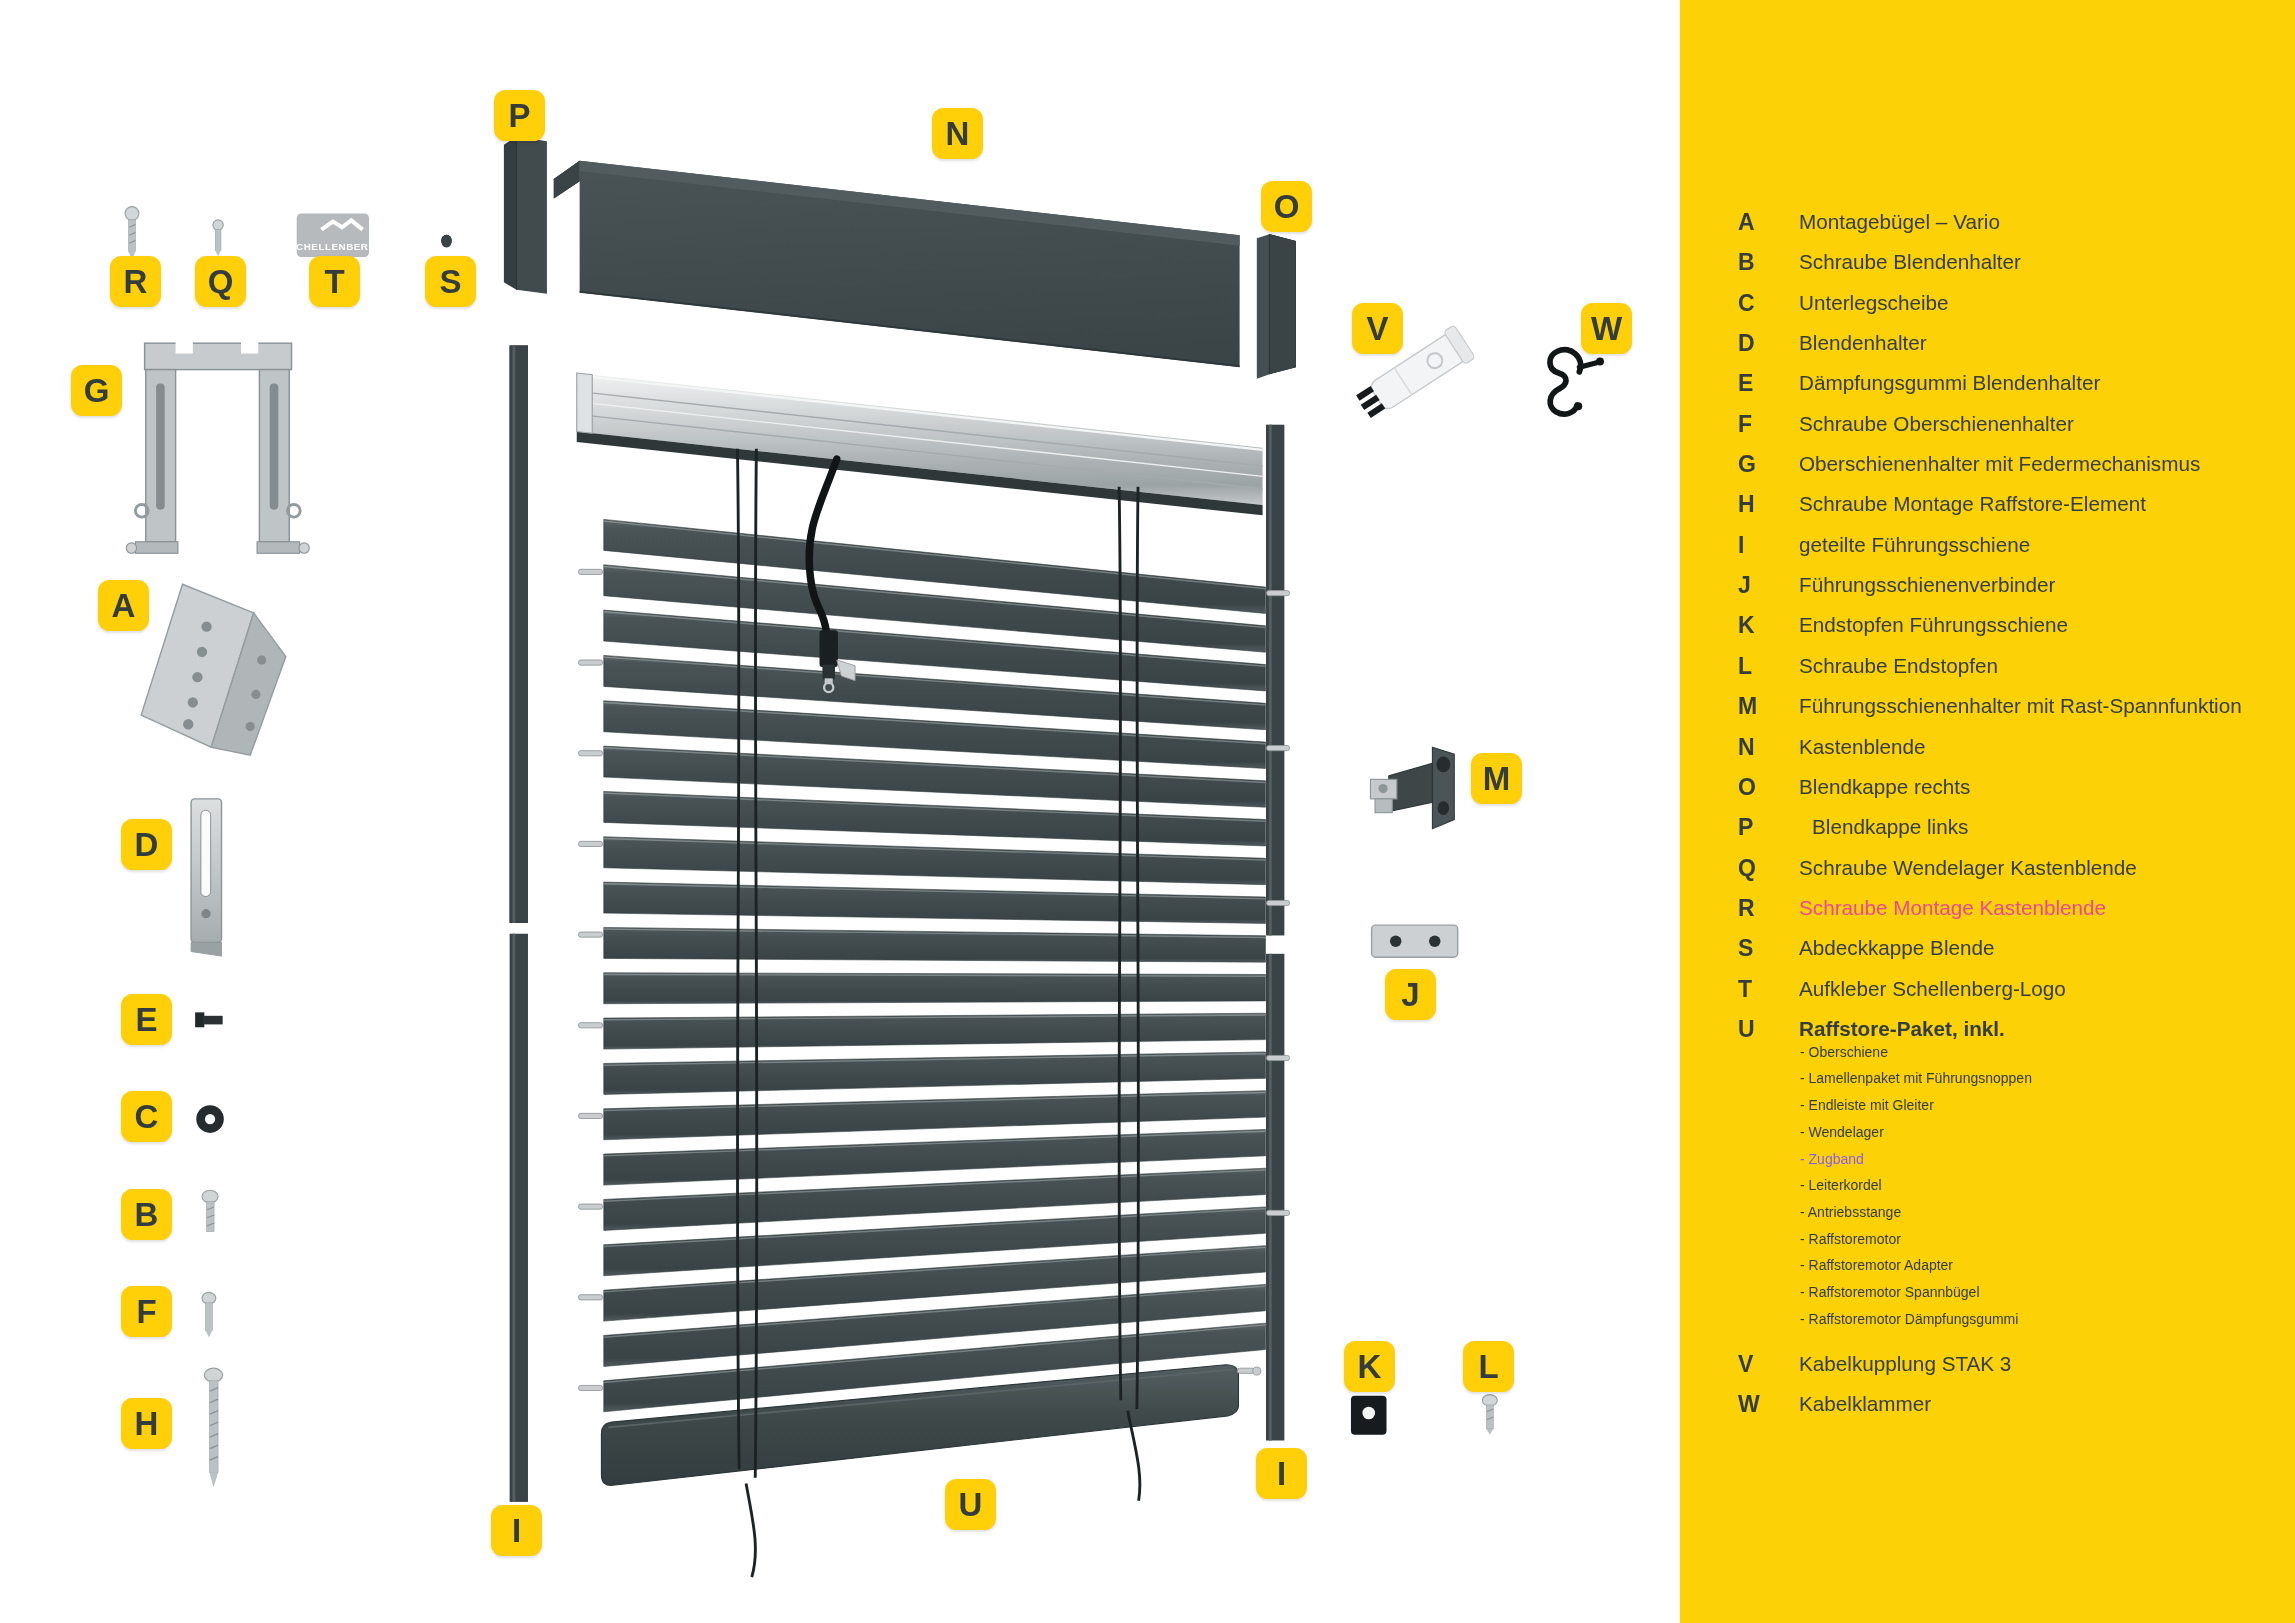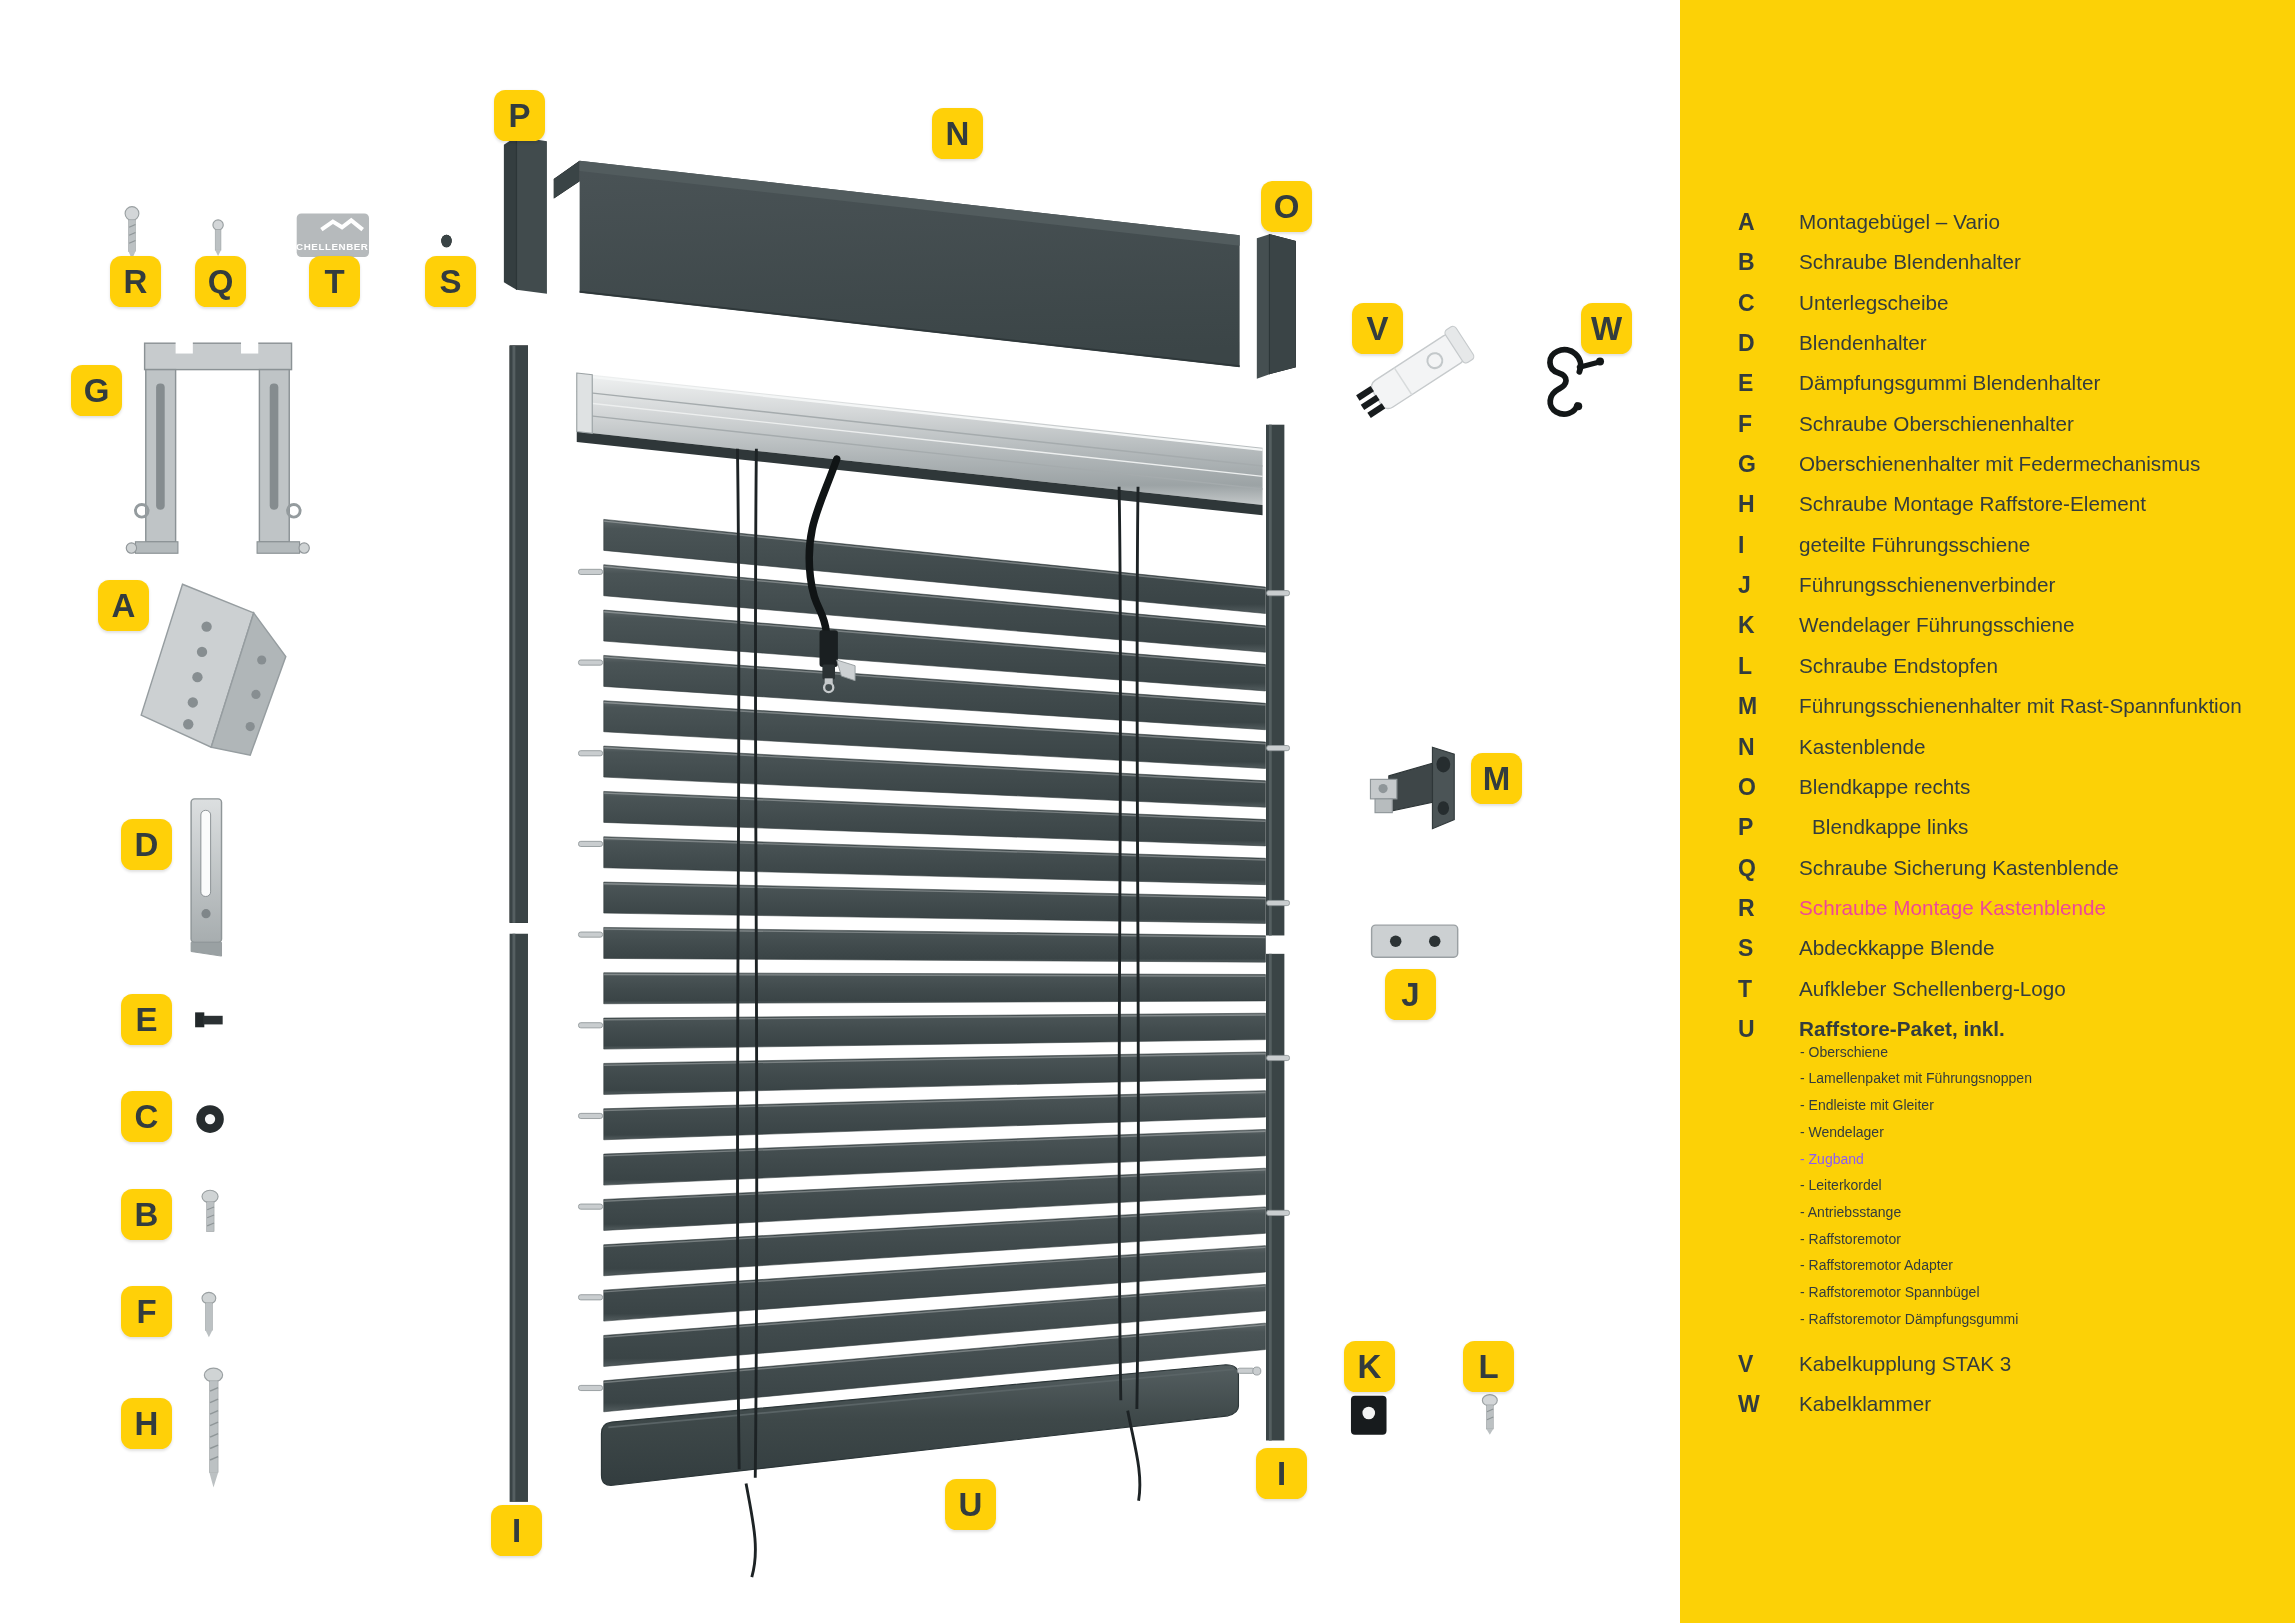--- a/index.html
+++ b/index.html
@@ -364,21 +364,21 @@
       <div class="lrow" style="top: 532px;">
         <span class="lletter" style="color: rgb(51, 60, 62);">I</span>
         <span class="llabel" style="color: rgb(51, 60, 62);">geteilte Führungsschiene</span>
       </div>
       <div class="lrow" style="top: 572px;">
         <span class="lletter" style="color: rgb(51, 60, 62);">J</span>
         <span class="llabel" style="color: rgb(51, 60, 62);">Führungsschienenverbinder</span>
       </div>
       <div class="lrow" style="top: 612px;">
         <span class="lletter" style="color: rgb(51, 60, 62);">K</span>
-        <span class="llabel" style="color: rgb(51, 60, 62);">Wendelager Führungsschiene</span>
+        <span class="llabel" style="color: rgb(51, 60, 62);">Endstopfen Führungsschiene</span>
       </div>
       <div class="lrow" style="top: 653px;">
         <span class="lletter" style="color: rgb(51, 60, 62);">L</span>
         <span class="llabel" style="color: rgb(51, 60, 62);">Schraube Endstopfen</span>
       </div>
       <div class="lrow" style="top: 693px;">
         <span class="lletter" style="color: rgb(51, 60, 62);">M</span>
         <span class="llabel" style="color: rgb(51, 60, 62);">Führungsschienenhalter mit Rast-Spannfunktion</span>
       </div>
       <div class="lrow" style="top: 734px;">
@@ -388,21 +388,21 @@
       <div class="lrow" style="top: 774px;">
         <span class="lletter" style="color: rgb(51, 60, 62);">O</span>
         <span class="llabel" style="color: rgb(51, 60, 62);">Blendkappe rechts</span>
       </div>
       <div class="lrow" style="top: 814px;">
         <span class="lletter" style="color: rgb(51, 60, 62);">P</span>
         <span class="llabel" style="color: rgb(51, 60, 62); margin-left: 13px;">Blendkappe links</span>
       </div>
       <div class="lrow" style="top: 855px;">
         <span class="lletter" style="color: rgb(51, 60, 62);">Q</span>
-        <span class="llabel" style="color: rgb(51, 60, 62);">Schraube Sicherung Kastenblende</span>
+        <span class="llabel" style="color: rgb(51, 60, 62);">Schraube Wendelager Kastenblende</span>
       </div>
       <div class="lrow" style="top: 895px;">
         <span class="lletter" style="color: rgb(51, 60, 62);">R</span>
         <span class="llabel" style="color: #ec4899;">Schraube Montage Kastenblende</span>
       </div>
       <div class="lrow" style="top: 935px;">
         <span class="lletter" style="color: rgb(51, 60, 62);">S</span>
         <span class="llabel" style="color: rgb(51, 60, 62);">Abdeckkappe Blende</span>
       </div>
       <div class="lrow" style="top: 976px;">

